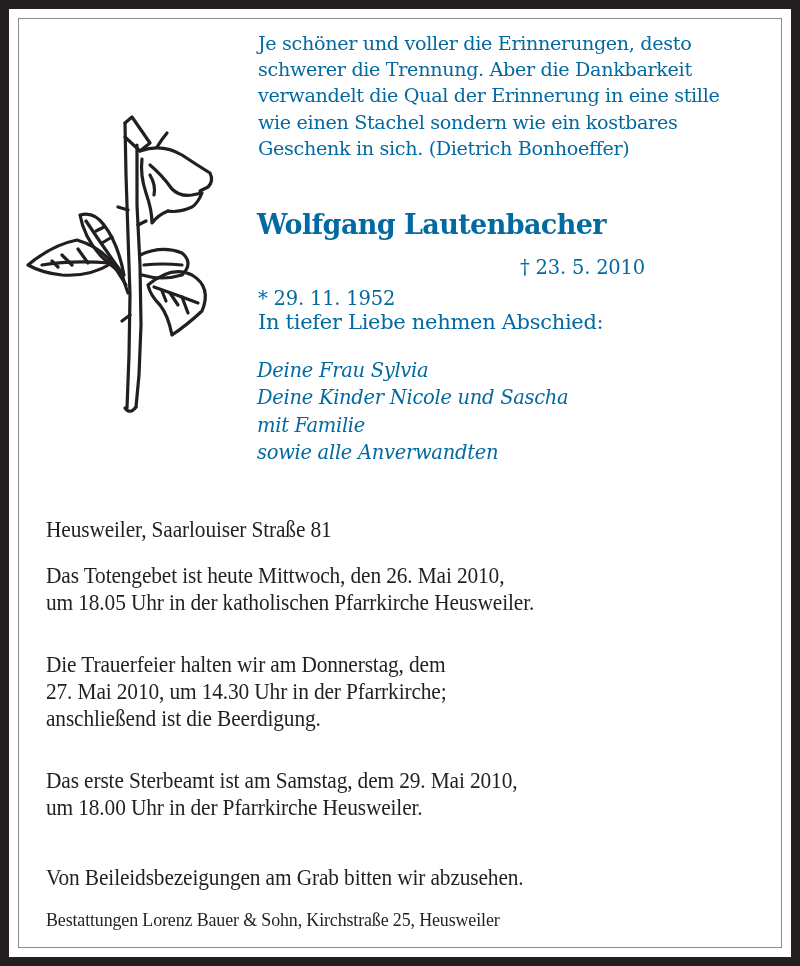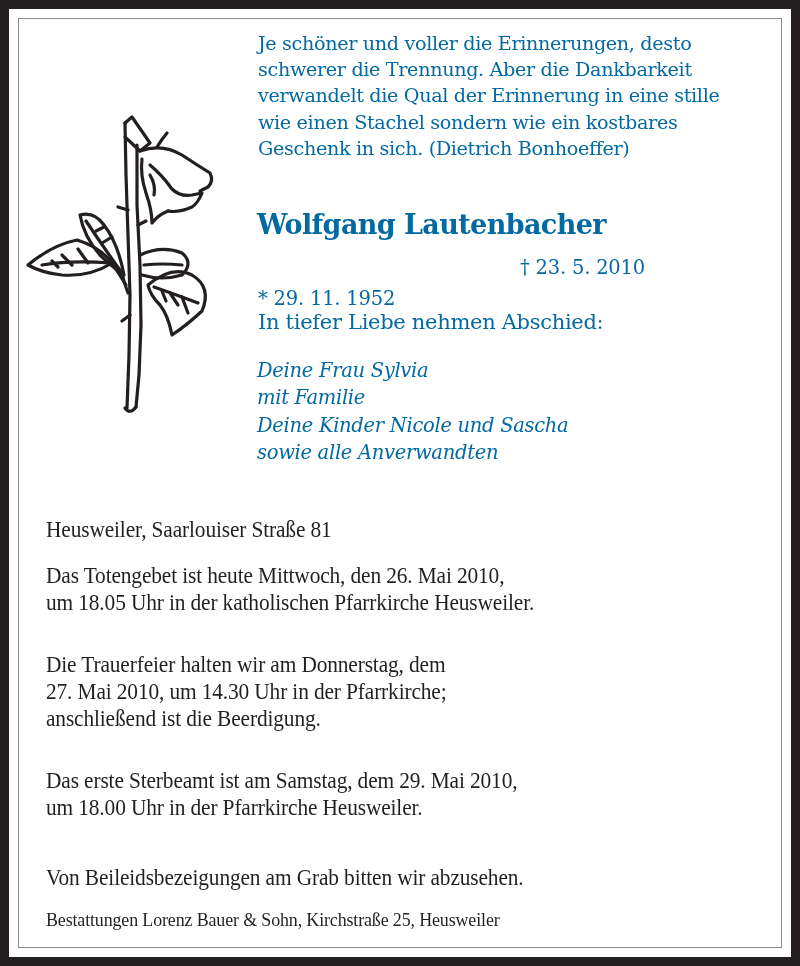--- a/index.html
+++ b/index.html
@@ -102,22 +102,22 @@
 </div>
 
 <div class="name serif">Wolfgang Lautenbacher</div>
 <div class="dates date-birth serif">* 29. 11. 1952</div>
 <div class="dates date-death serif">† 23. 5. 2010</div>
 
 <div class="farewell serif">In tiefer Liebe nehmen Abschied:</div>
 
 <div class="mourners serif">
   <div>Deine Frau Sylvia</div>
+  <div>Deine Kinder Nicole und Sascha</div>
   <div>mit Familie</div>
-  <div>Deine Kinder Nicole und Sascha</div>
   <div>sowie alle Anverwandten</div>
 </div>
 
 <div class="body-block b-address">
   <div>Heusweiler, Saarlouiser Straße 81</div>
 </div>
 
 <div class="body-block b-prayer">
   <div>Das Totengebet ist heute Mittwoch, den 26. Mai 2010,</div>
   <div>um 18.05 Uhr in der katholischen Pfarrkirche Heusweiler.</div>

